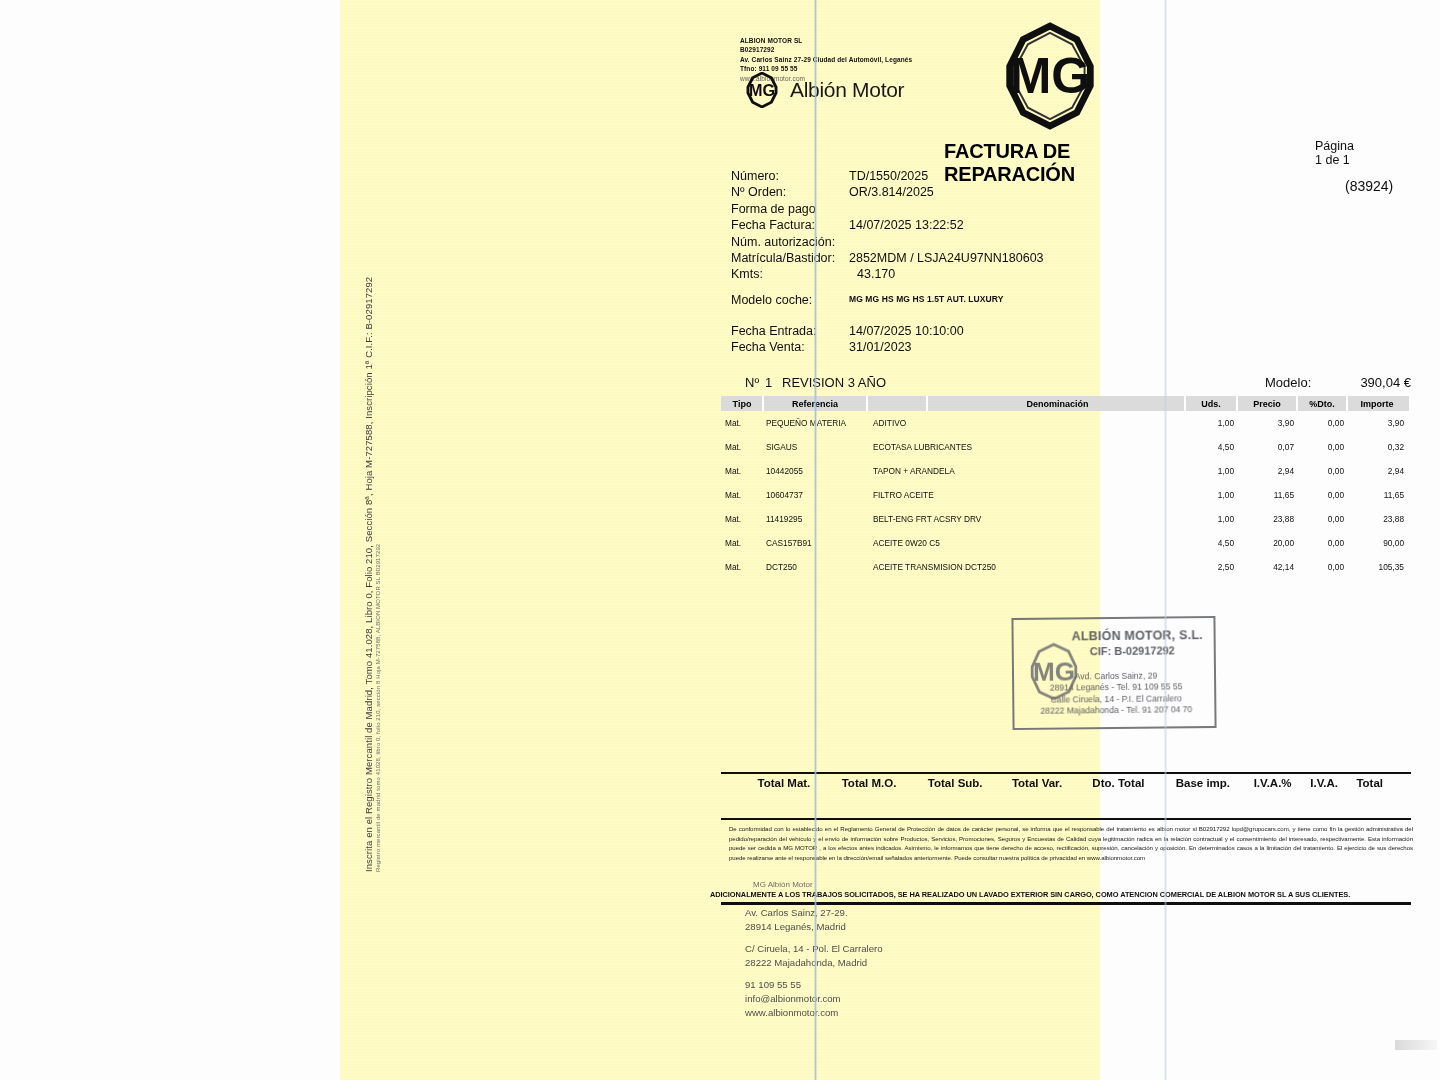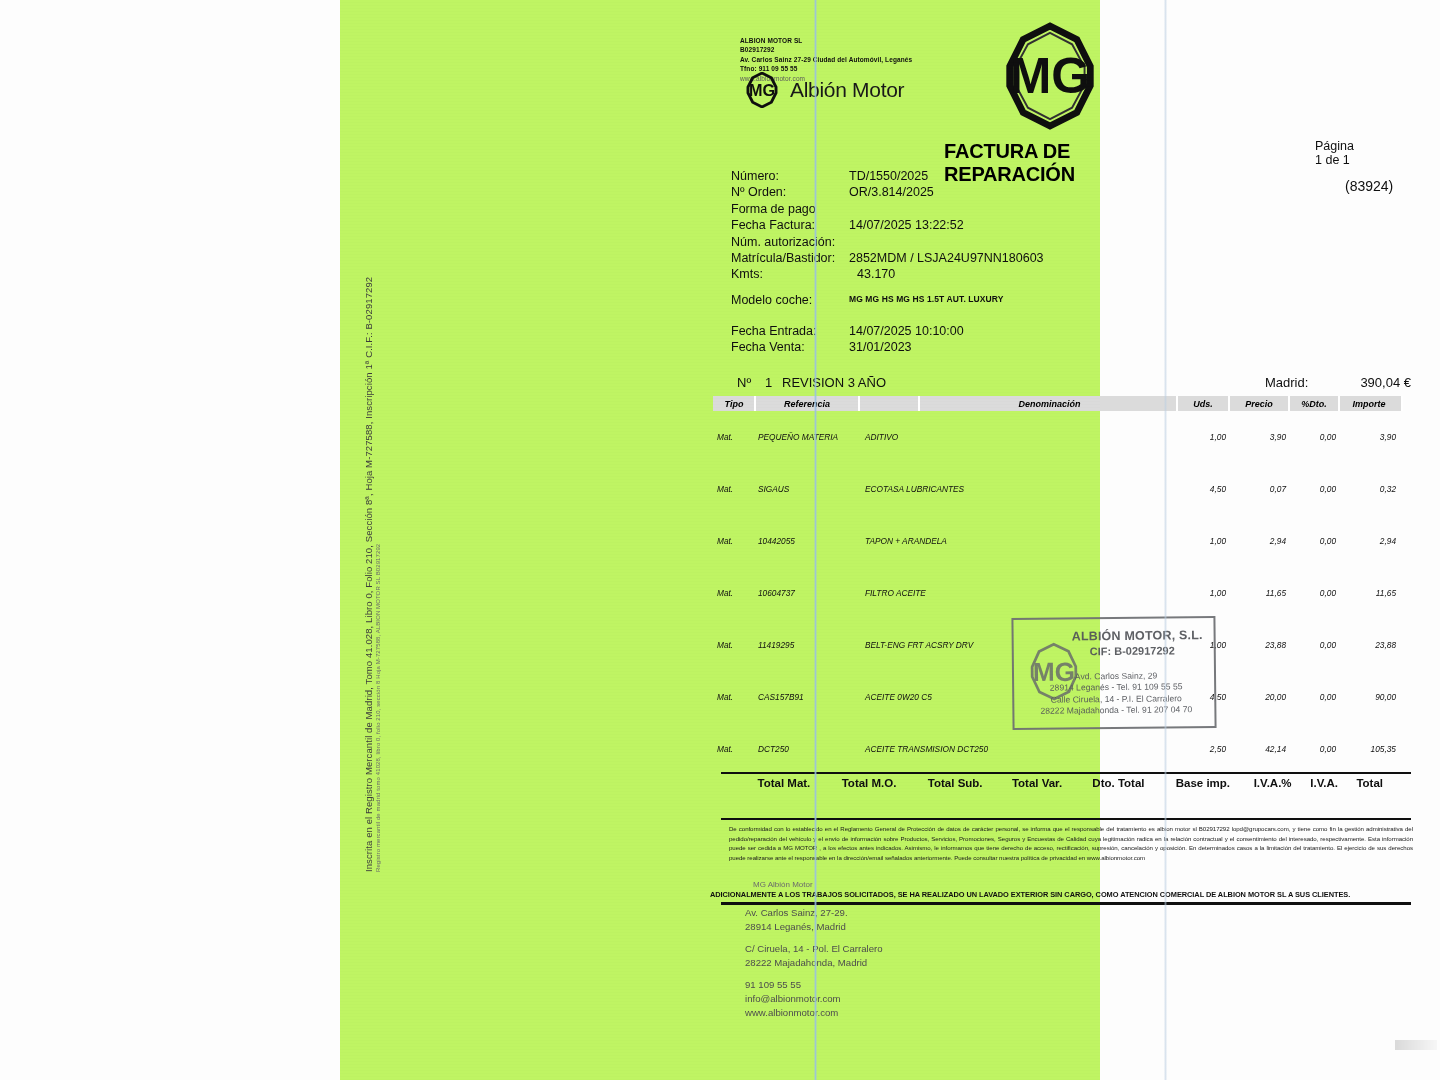--- a/index.html
+++ b/index.html
@@ -12,21 +12,21 @@
     overflow:hidden;
     position:relative;
   }
   
   #page{
     position:absolute;left:0;top:0;width:1440px;height:1080px;
     background:#fdfdfd;
   }
   .scanwrap{
     position:absolute;left:340px;top:0;width:760px;height:1080px;
-    background:#bef264;
+    background:#fef9c3;
     filter:contrast(1.02);
   }
   
   .foldline{
     position:absolute;top:0;width:3px;height:1080px;
     background:linear-gradient(to right,rgba(176,205,230,.15),rgba(150,190,225,.85),rgba(176,205,230,.15));
     pointer-events:none;
   }
   .foldline.a{left:474px;}
   .foldline.b{left:824px;background:linear-gradient(to right,rgba(200,216,232,.1),rgba(186,205,224,.55),rgba(200,216,232,.1));}
@@ -74,39 +74,39 @@
   
   .meta{position:absolute;left:391px;top:168px;font-size:12.5px;line-height:1.30;color:#111;}
   .meta .row{position:relative;height:16.4px;}
   .meta .lbl{position:absolute;left:0;white-space:nowrap;}
   .meta .val{position:absolute;left:118px;white-space:nowrap;}
   .meta .val.small{font-size:8.5px;font-weight:bold;top:2px;letter-spacing:.1px;}
   .meta .val.indent{left:126px;}
 
   
   .job-head{position:absolute;left:389px;top:375px;width:682px;height:17px;font-size:13px;}
-  .job-head .n{position:absolute;left:8px;top:0;}
+  .job-head .n{position:absolute;left:16px;top:0;}
   .job-head .num{position:absolute;left:36px;top:0;}
   .job-head .desc{position:absolute;left:53px;top:0;}
   .job-head .imp-lbl{position:absolute;left:536px;top:0;}
   .job-head .imp-val{position:absolute;left:630px;top:0;text-align:right;width:52px;}
 
   table.items{
-    position:absolute;left:373px;top:396px;width:690px;
-    border-collapse:collapse;font-size:8.3px;font-style:italic;
+    position:absolute;left:381px;top:396px;width:690px;
+    border-collapse:collapse;font-size:8.3px;
   }
   table.items thead th{
     background:#d9d9d9;
     border-right:2px solid #ffffff;
     font-weight:bold;font-size:9px;
     padding:2.5px 3px;color:#000;
     text-align:center;
   }
   table.items thead th.blank{background:#d9d9d9;}
-  table.items tbody td{padding:21px 3px;color:#111;white-space:nowrap;}
+  table.items tbody td{padding:7px 3px;color:#111;white-space:nowrap;}
   .c-tipo{width:34px;text-align:left;padding-left:4px !important;}
   .c-ref{width:96px;text-align:left;}
   .c-den{text-align:left;padding-left:6px !important;}
   .c-uds{width:44px;text-align:right;}
   .c-pre{width:52px;text-align:right;}
   .c-dto{width:42px;text-align:right;}
   .c-imp{width:52px;text-align:right;padding-right:6px !important;}
   thead .c-ref,thead .c-uds,thead .c-pre,thead .c-dto,thead .c-imp{text-align:center;}
 
   
@@ -237,21 +237,21 @@
       <div class="row">
           <span class="lbl">Fecha Venta:</span>
           <span class="val">31/01/2023</span>
         </div>
     </div>
 
     <div class="job-head">
       <span class="n">Nº</span>
       <span class="num">1</span>
       <span class="desc">REVISION 3 AÑO</span>
-      <span class="imp-lbl">Madrid:</span>
+      <span class="imp-lbl">Modelo:</span>
       <span class="imp-val">390,04 €</span>
     </div>
 
     <table class="items">
       <thead>
         <tr>
           <th class="c-tipo">Tipo</th>
           <th class="c-ref">Referencia</th>
           <th class="blank" style="width:52px"></th>
           <th class="c-den" style="text-align:center">Denominación</th>

